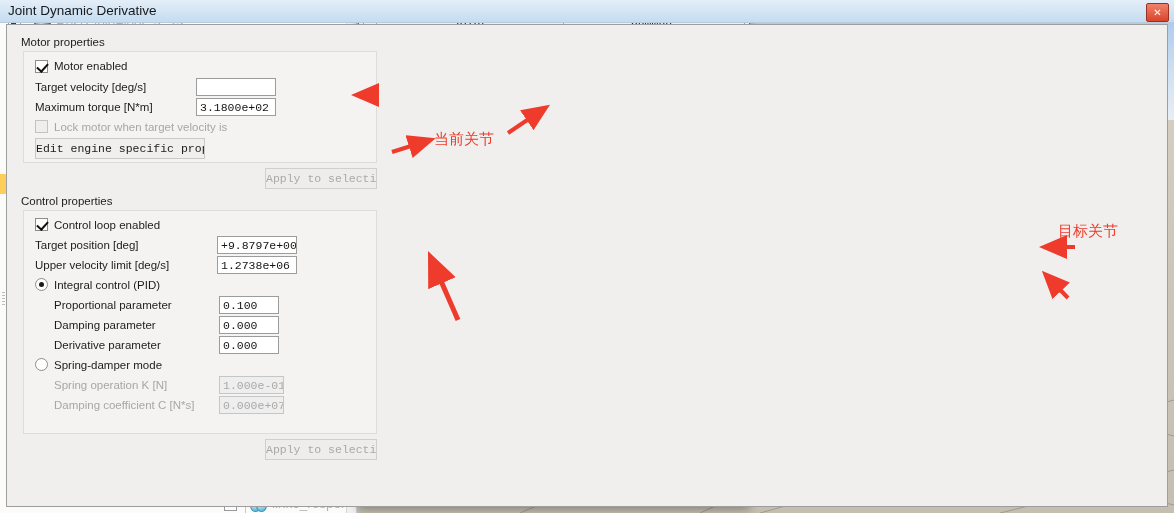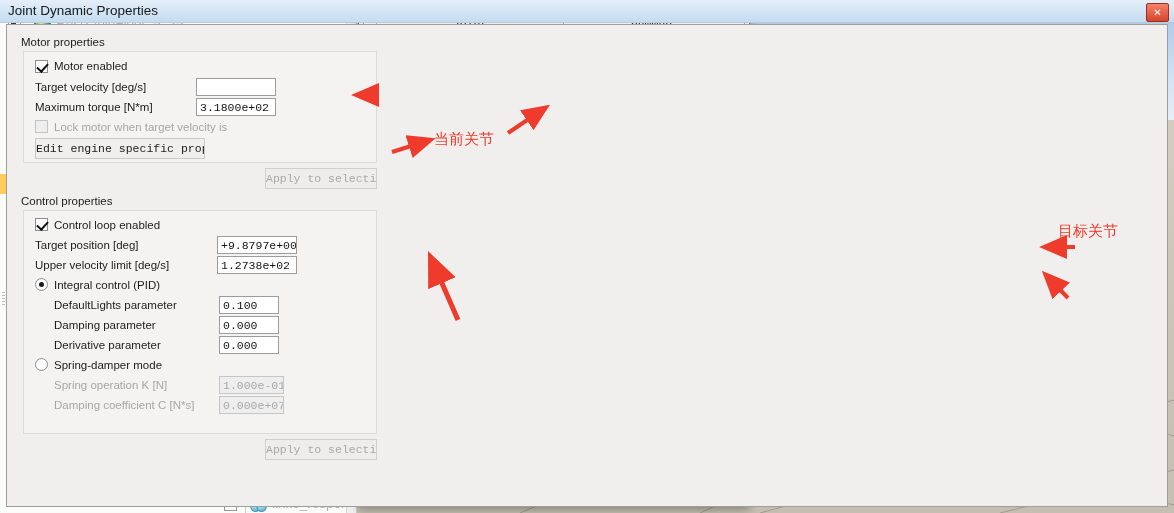--- a/index.html
+++ b/index.html
@@ -374,21 +374,21 @@
     <div class="btn dis" style="left:264px;top:406px;width:112px;">Apply to selection</div>
 
     <div class="grp-title" style="left:10px;top:434px;">Dynamic properties</div>
     <div class="grp" style="left:12px;top:448px;width:362px;height:40px;"></div>
     <div class="btn" style="left:26px;top:454px;width:334px;">Show dynamic properties dialog</div>
   </div>
 </div>
 
 <div id="dlgDyn">
   <div class="titlebar"></div>
-  <div class="titletext">Joint Dynamic Properties</div>
+  <div class="titletext">Joint Dynamic Derivative</div>
   <div class="closebtn">✕</div>
 
   <div class="inner">
 
     <div class="grp-title" style="left:14px;top:11px;">Motor properties</div>
     <div class="grp" style="left:16px;top:26px;width:352px;height:110px;"></div>
 
     <div class="cbx on" style="left:28px;top:35px;"></div>
     <div class="lab" style="left:47px;top:35px;">Motor enabled</div>
 
@@ -407,26 +407,26 @@
     <div class="grp-title" style="left:14px;top:170px;">Control properties</div>
     <div class="grp" style="left:16px;top:185px;width:352px;height:222px;"></div>
 
     <div class="cbx on" style="left:28px;top:193px;"></div>
     <div class="lab" style="left:47px;top:194px;">Control loop enabled</div>
 
     <div class="lab" style="left:28px;top:214px;">Target position [deg]</div>
     <div class="fld" style="left:210px;top:211px;width:80px;">+9.8797e+00</div>
 
     <div class="lab" style="left:28px;top:234px;">Upper velocity limit [deg/s]</div>
-    <div class="fld" style="left:210px;top:231px;width:80px;">1.2738e+02</div>
+    <div class="fld" style="left:210px;top:231px;width:80px;">1.2738e+06</div>
 
     <div class="rad on" style="left:28px;top:253px;"></div>
     <div class="lab" style="left:47px;top:254px;">Integral control (PID)</div>
 
-    <div class="lab" style="left:47px;top:274px;">DefaultLights parameter</div>
+    <div class="lab" style="left:47px;top:274px;">Proportional parameter</div>
     <div class="fld" style="left:212px;top:271px;width:60px;">0.100</div>
 
     <div class="lab" style="left:47px;top:294px;">Damping parameter</div>
     <div class="fld" style="left:212px;top:291px;width:60px;">0.000</div>
 
     <div class="lab" style="left:47px;top:314px;">Derivative parameter</div>
     <div class="fld" style="left:212px;top:311px;width:60px;">0.000</div>
 
     <div class="rad" style="left:28px;top:333px;"></div>
     <div class="lab" style="left:47px;top:334px;">Spring-damper mode</div>

